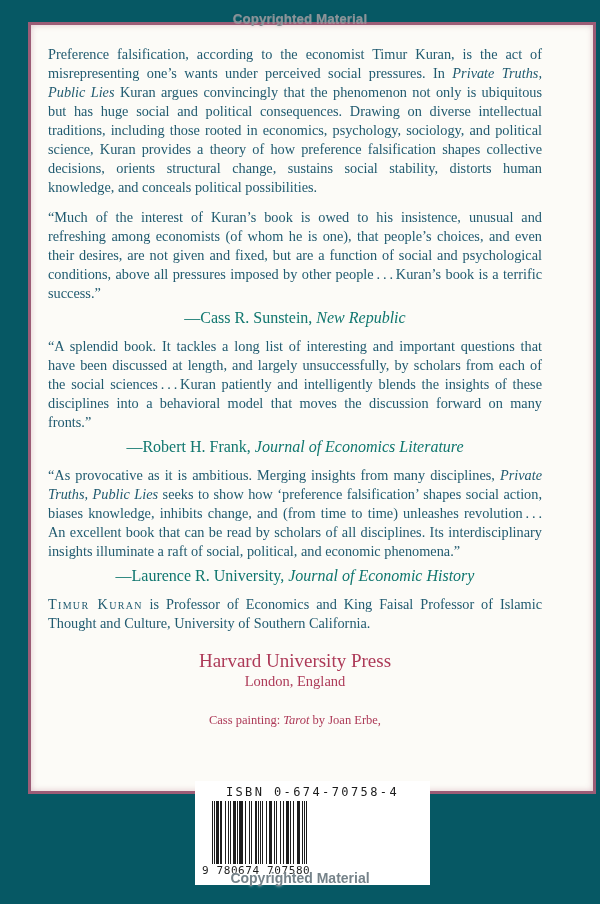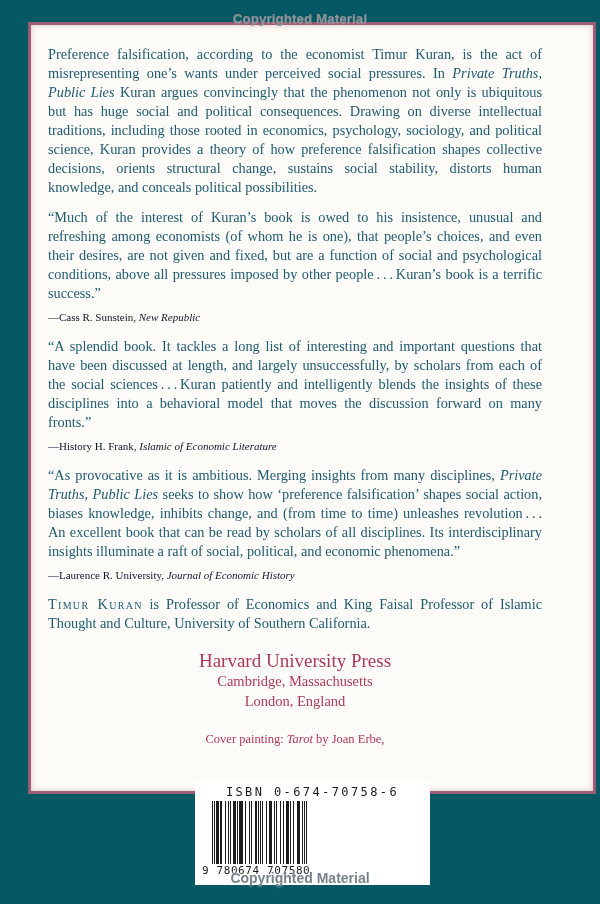--- a/index.html
+++ b/index.html
@@ -14,21 +14,21 @@
     border:3px solid #9c5c76;background:#fcfbf7;
     box-shadow:inset 0 0 6px rgba(170,95,120,.35);
     padding:20px 17px 0 17px;box-sizing:content-box;
   }
   .panel-inner{width:494px;color:#215b70;}
   .body-text{
     font-size:14.3px;line-height:19px;text-align:justify;margin:0 0 11px 0;
   }
   .quote-text{margin-bottom:0;}
   .attribution{
-    text-align:left;color:#0f172a;font-size:11px;line-height:19px;
+    text-align:center;color:#0f766e;font-size:16px;line-height:19px;
     margin:5px 0 10px 0;
   }
   .it{font-style:italic;}
   .sc{font-variant:small-caps;letter-spacing:1.3px;}
   .bio{margin:6px 0 14px 0;}
   .publisher{color:#ad3a58;text-align:center;margin-top:16px;}
   .publisher .pub-name{font-size:19px;line-height:23px;}
   .publisher .pub-loc{font-size:14.5px;line-height:19.5px;}
   .cover-credit{
     color:#ad3a58;text-align:center;font-size:12.5px;line-height:16px;margin-top:20px;
@@ -74,42 +74,41 @@
 
 <div class="panel">
   <div class="panel-inner">
 
     <p class="body-text"><span>Preference falsification, according to the economist Timur Kuran, is the act of misrepresenting one’s wants under perceived social pressures. In </span><span class="it">Private Truths, Public Lies</span><span> Kuran argues convincingly that the phenomenon not only is ubiquitous but has huge social and political consequences. Drawing on diverse intellectual traditions, including those rooted in economics, psychology, sociology, and political science, Kuran provides a theory of how preference falsification shapes collective decisions, orients structural change, sustains social stability, distorts human knowledge, and conceals political possibilities.</span></p>
 
     <p class="body-text quote-text"><span>“Much of the interest of Kuran’s book is owed to his insistence, unusual and refreshing among economists (of whom he is one), that people’s choices, and even their desires, are not given and fixed, but are a function of social and psychological conditions, above all pressures imposed by other people . . . Kuran’s book is a terrific success.”</span></p>
     <p class="attribution"><span>—Cass R. Sunstein, </span><span class="it">New Republic</span></p>
 
     <p class="body-text quote-text"><span>“A splendid book. It tackles a long list of interesting and important questions that have been discussed at length, and largely unsuccessfully, by scholars from each of the social sciences . . . Kuran patiently and intelligently blends the insights of these disciplines into a behavioral model that moves the discussion forward on many fronts.”</span></p>
-    <p class="attribution"><span>—History H. Frank, </span><span class="it">Islamic of Economic Literature</span></p>
+    <p class="attribution"><span>—Robert H. Frank, </span><span class="it">Journal of Economics Literature</span></p>
 
     <p class="body-text quote-text"><span>“As provocative as it is ambitious. Merging insights from many disciplines, </span><span class="it">Private Truths, Public Lies</span><span> seeks to show how ‘preference falsification’ shapes social action, biases knowledge, inhibits change, and (from time to time) unleashes revolution . . . An excellent book that can be read by scholars of all disciplines. Its interdisciplinary insights illuminate a raft of social, political, and economic phenomena.”</span></p>
     <p class="attribution"><span>—Laurence R. University, </span><span class="it">Journal of Economic History</span></p>
 
     <p class="body-text bio"><span class="sc">Timur Kuran</span><span> is Professor of Economics and King Faisal Professor of Islamic Thought and Culture, University of Southern California.</span></p>
 
     <div class="publisher">
       <div class="pub-name">Harvard University Press</div>
-      <div class="pub-loc">Cambridge, Massachusetts</div>
       <div class="pub-loc">London, England</div>
     </div>
 
     <div class="cover-credit">
-      <div><span>Cover painting: </span><span class="it">Tarot</span><span> by Joan Erbe,</span></div>
+      <div><span>Cass painting: </span><span class="it">Tarot</span><span> by Joan Erbe,</span></div>
     </div>
 
   </div>
 </div>
 
 <div class="barcode-box">
-  <div class="isbn-label">ISBN 0-674-70758-6</div>
+  <div class="isbn-label">ISBN 0-674-70758-4</div>
   <div class="bars ean-bars">
       <i style="left: 0px;"></i>
       <i style="left: 2px;"></i>
       <i style="left: 4px;"></i>
       <i style="left: 5px;"></i>
       <i style="left: 6px;"></i>
       <i style="left: 8px;"></i>
       <i style="left: 9px;"></i>
       <i style="left: 13px;"></i>
       <i style="left: 16px;"></i>

